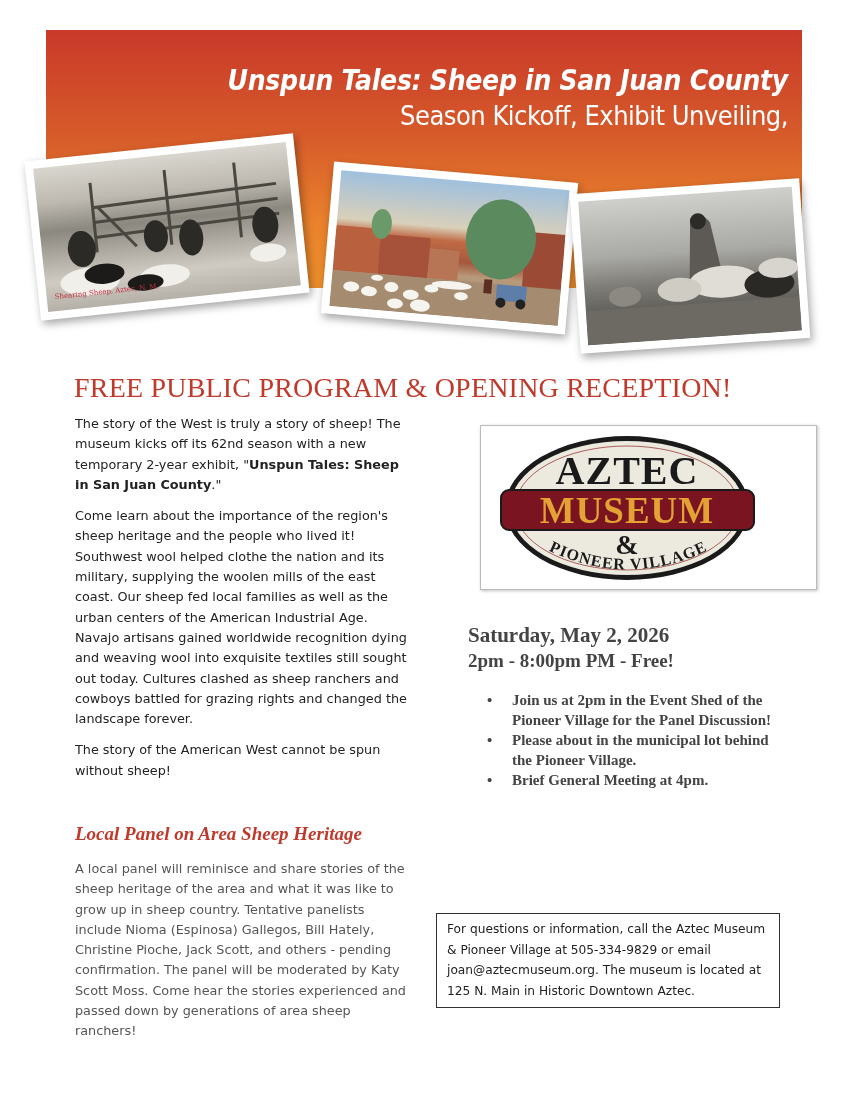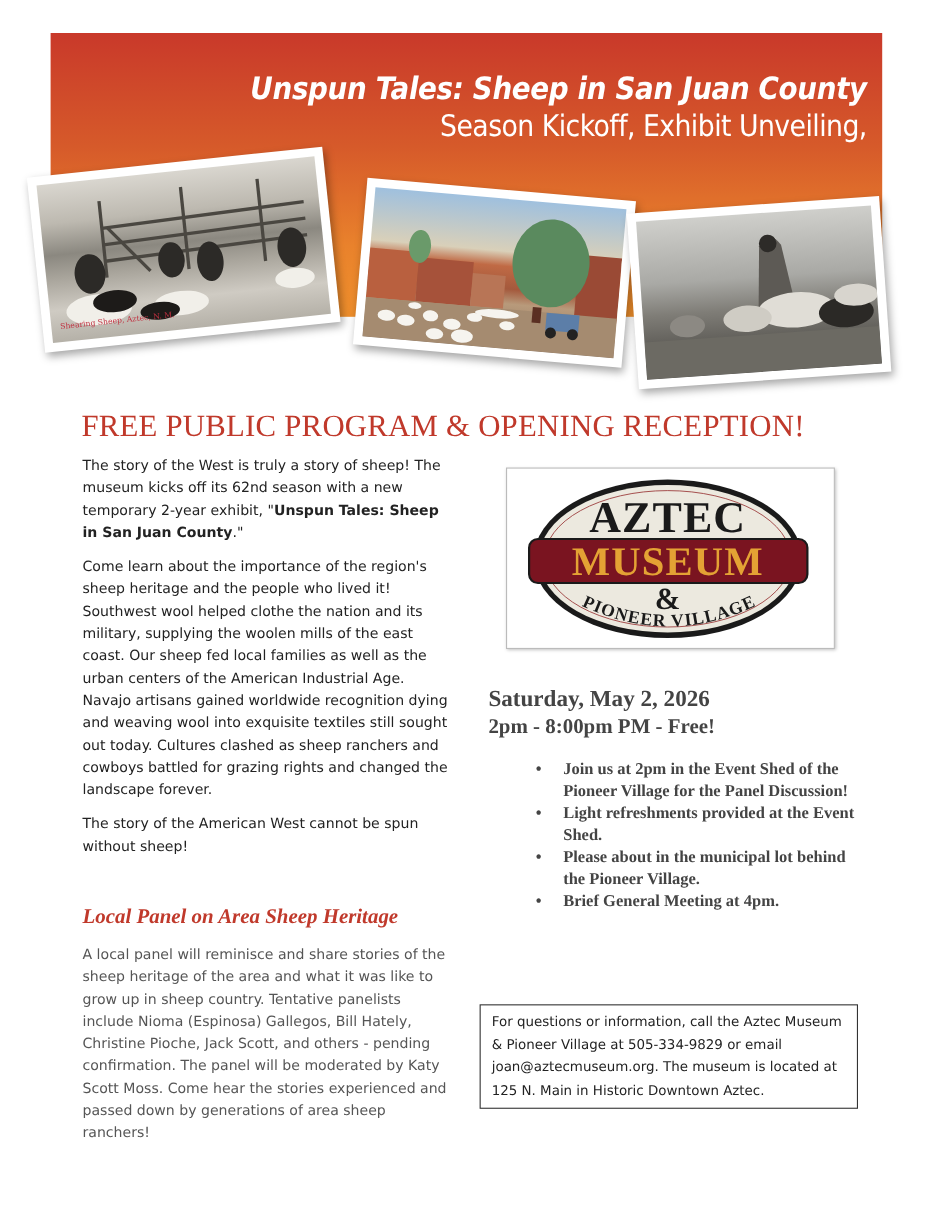--- a/index.html
+++ b/index.html
@@ -53,26 +53,26 @@
     .left-col p { margin-bottom: 11px; }
     .left-col b { font-weight: bold; }
 
     .panel-title {
       position: absolute; left: 75px; top: 823px;
       font-family: "Liberation Serif", serif; font-style: italic; font-weight: bold; font-size: 19px; color: #c0392b;
     }
     .panel-text { position: absolute; left: 75px; top: 859px; width: 335px; font-size: 12.8px; line-height: 20.3px; color: #555; }
 
     .logo-frame {
-      position: absolute; left: 460px; top: 425px; width: 299px; height: 165px;
+      position: absolute; left: 480px; top: 425px; width: 337px; height: 165px;
       border: 1px solid #bbb; background: #fff; box-shadow: 1px 1px 3px rgba(0,0,0,0.25);
     }
 
     .event-date {
-      position: absolute; left: 444px; top: 622px;
+      position: absolute; left: 468px; top: 622px;
       font-family: "Liberation Serif", serif; font-weight: bold; color: #444; font-size: 21px; line-height: 26px;
     }
     .event-time { font-size: 19px; }
 
     .bullets {
       position: absolute; left: 487px; top: 690px; width: 290px;
       font-family: "Liberation Serif", serif; font-weight: bold; color: #444; font-size: 15px; line-height: 20px;
       list-style: none;
     }
     .bullets li { position: relative; padding-left: 25px; }
@@ -197,18 +197,17 @@
   </svg>
 </div>
 
 <div class="event-date">
   <div>Saturday, May 2, 2026</div>
   <div class="event-time">2pm - 8:00pm PM - Free!</div>
 </div>
 
 <ul class="bullets">
   <li>Join us at 2pm in the Event Shed of the Pioneer Village for the Panel Discussion!</li>
-  <li>Light refreshments provided at the Event Shed.</li>
   <li>Please about in the municipal lot behind the Pioneer Village.</li>
   <li>Brief General Meeting at 4pm.</li>
 </ul>
 
 <div class="info-box">For questions or information, call the Aztec Museum &amp; Pioneer Village at 505-334-9829 or email joan@aztecmuseum.org. The museum is located at 125 N. Main in Historic Downtown Aztec.</div>
 
 </body></html>

